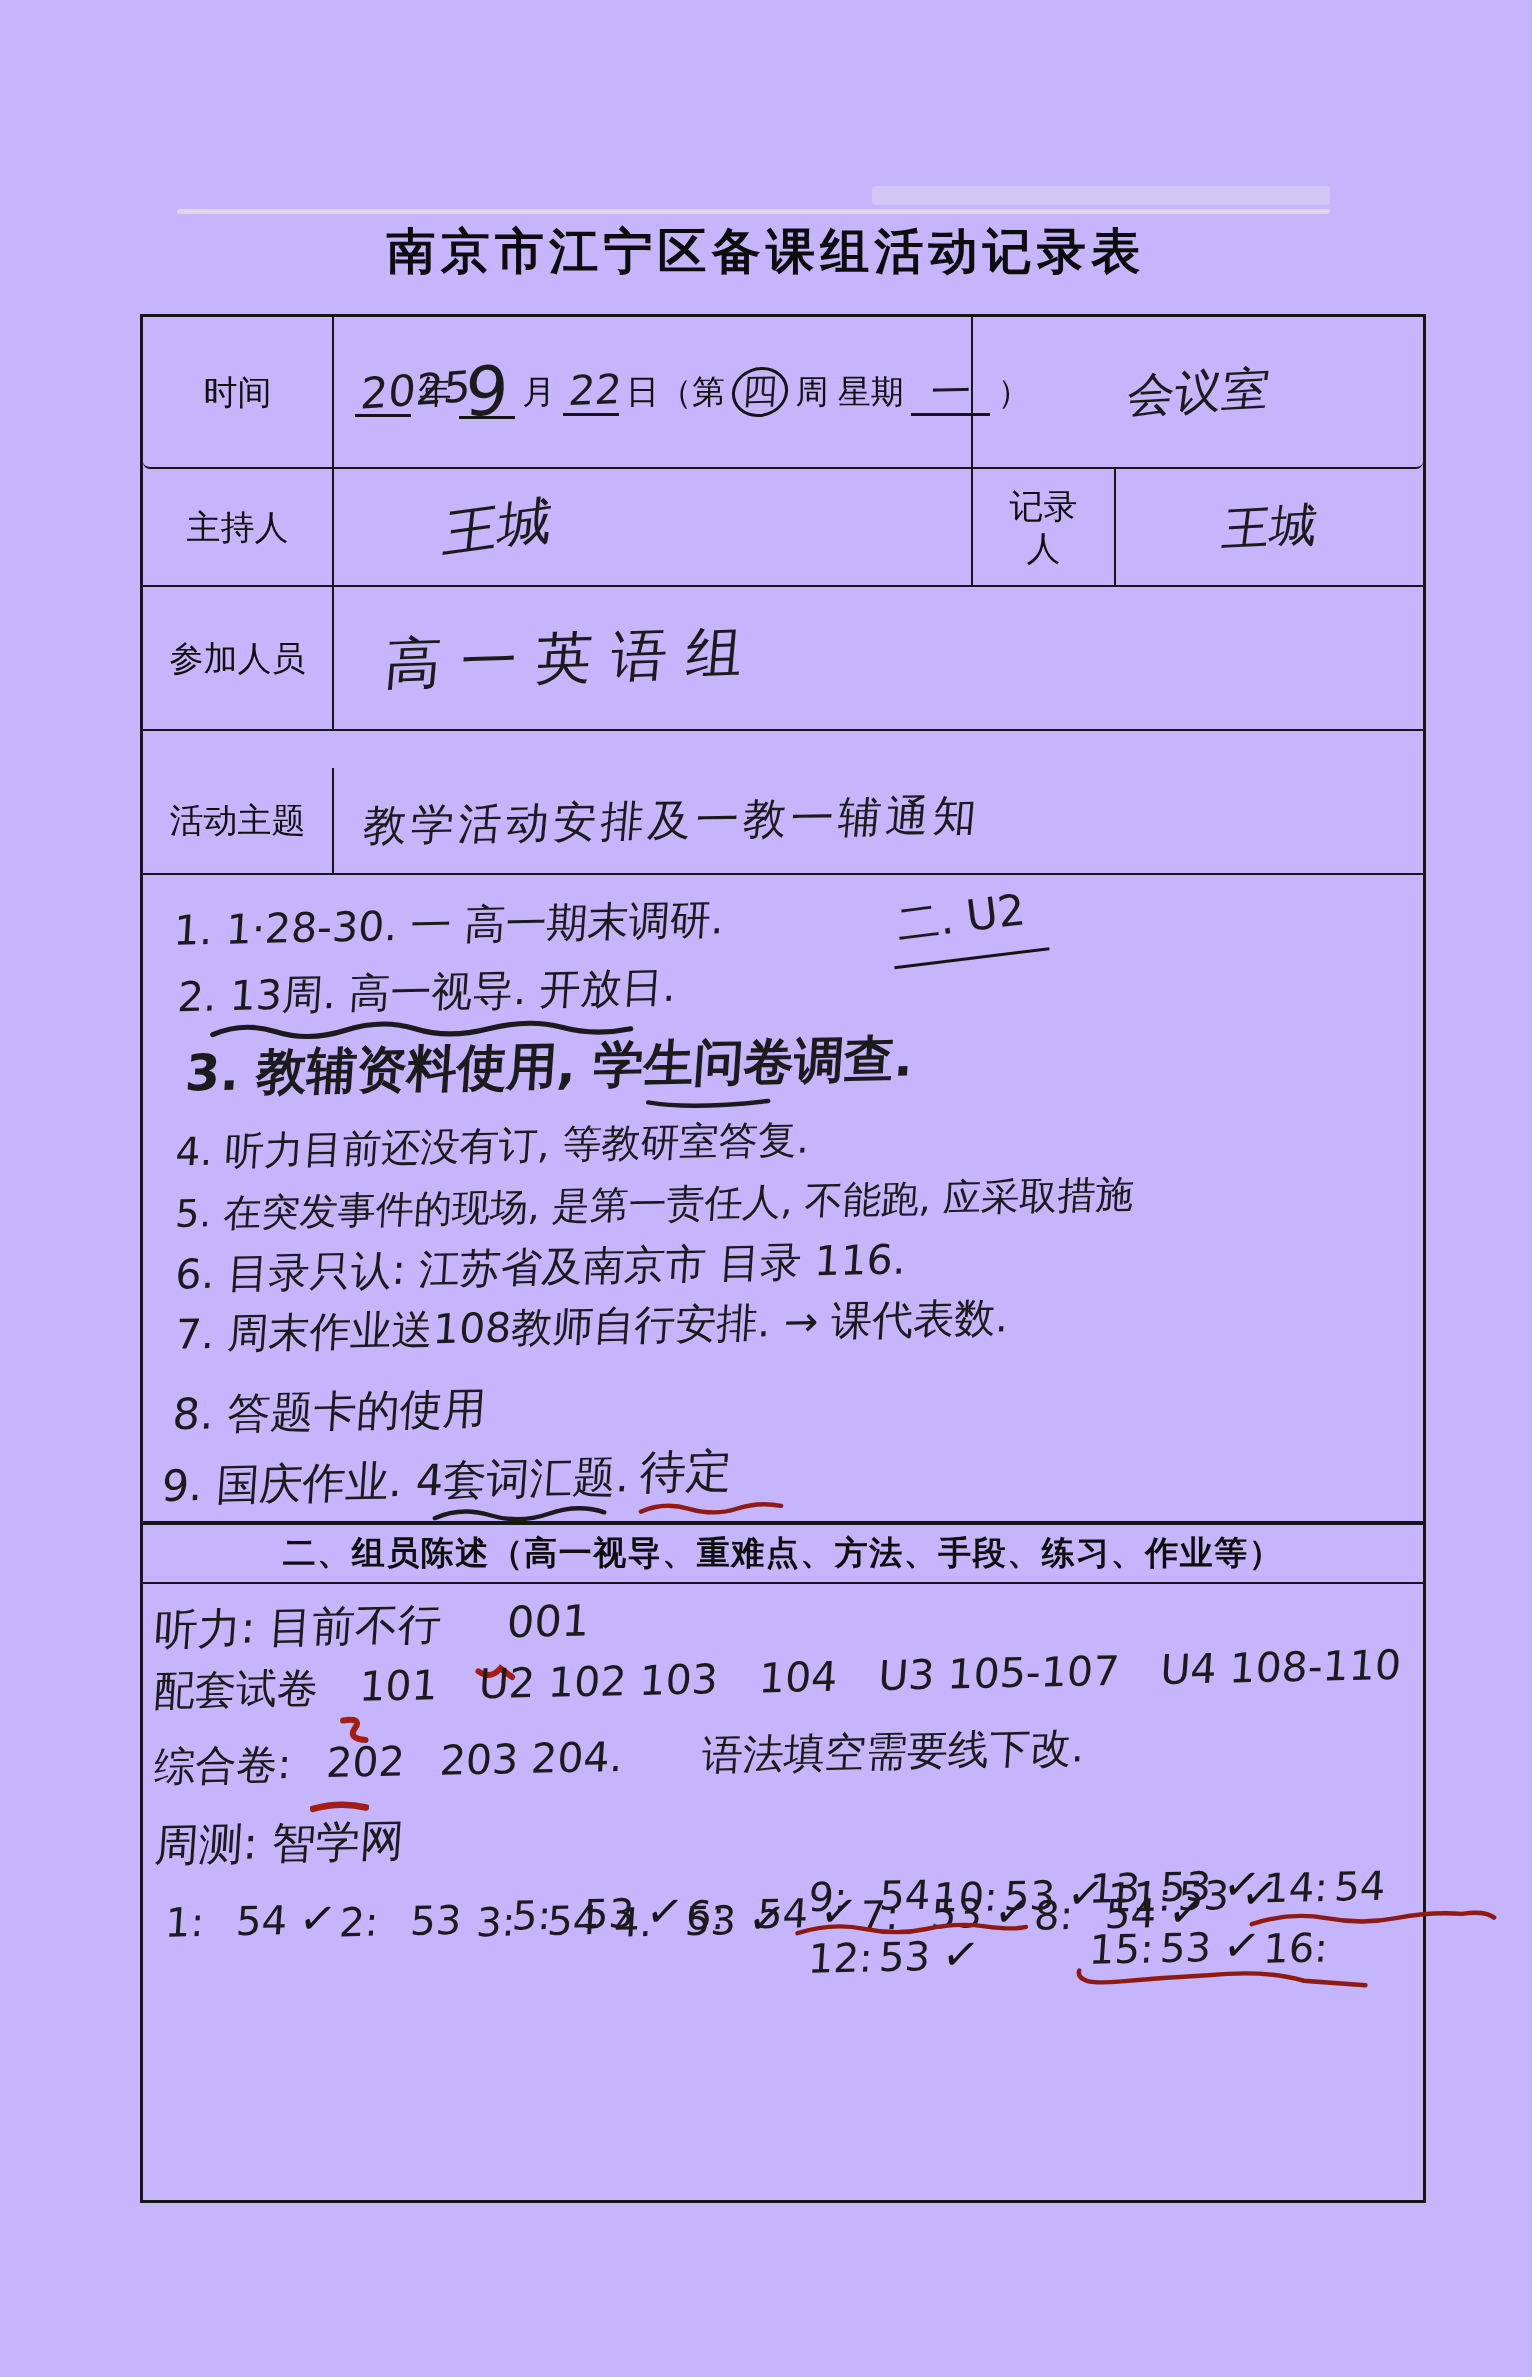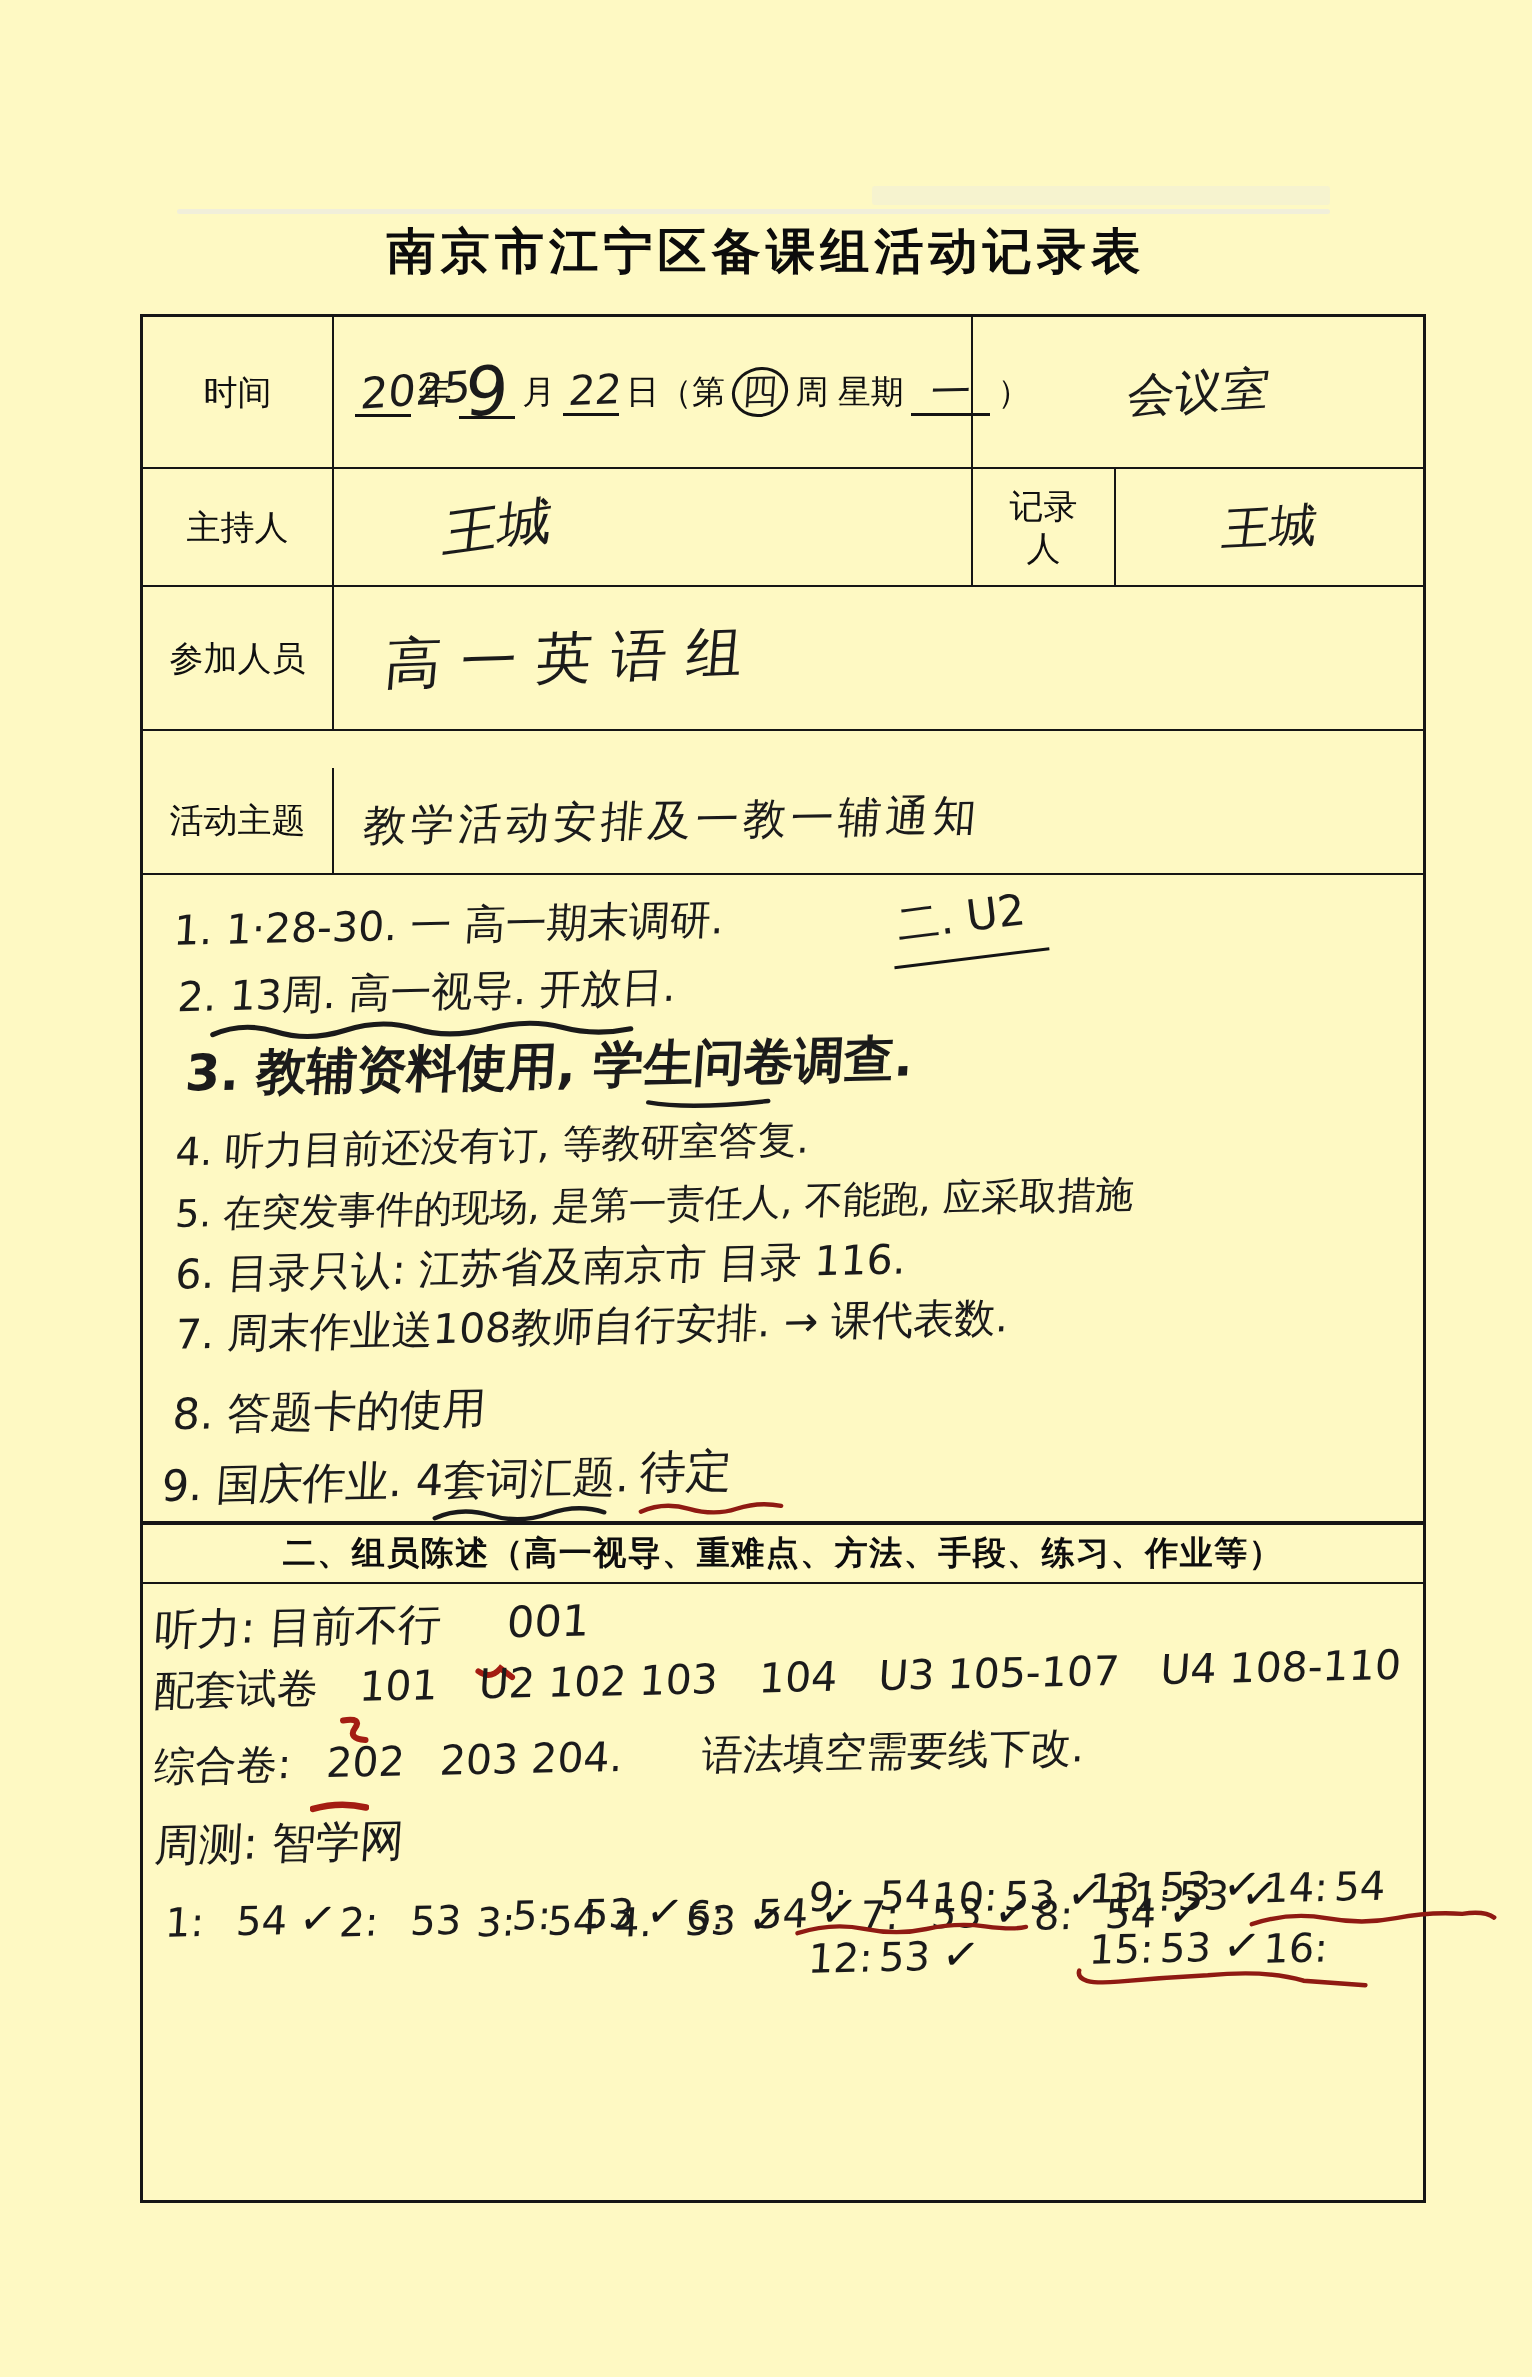--- a/index.html
+++ b/index.html
@@ -1,18 +1,18 @@
 <!DOCTYPE html>
 <html style="font-size:12px"><head>
 <meta charset="utf-8">
 <style>
   html,body{margin:0;padding:0;background:#ffffff;}
   .page{
     position:relative; width:1532px; height:2377px;
-    background:#fef9c3; overflow:hidden;
+    background:#c4b5fd; overflow:hidden;
     font-family:"Liberation Sans", sans-serif; color:#141414;
   }
   .artifact{position:absolute; background:#e9e9e6; opacity:.65; border-radius:3px;}
 
   .title{
     position:absolute; top:219px; left:0; width:100%;
     text-align:center; font-size:49px; font-weight:bold;
     letter-spacing:5.2px; color:#0c0c0c;
   }
 
@@ -22,21 +22,21 @@
     border:3px solid #161616; box-sizing:border-box;
     display:flex; flex-direction:column; background:transparent;
   }
   .row{display:flex; box-sizing:border-box; border-bottom:2.2px solid #161616;}
   .cell{box-sizing:border-box; border-right:2.2px solid #161616; position:relative;}
   .cell:last-child{border-right:none;}
   .lab{
     display:flex; align-items:center; justify-content:center;
     font-size:34px; color:#101010; text-align:center; line-height:1.25;
   }
-  .r1{height:152px;} .r2{height:118px;} .r3{height:144px;justify-content:space-between;} .r4{height:107px;margin-top:37px;}
+  .r1{height:152px;border-radius:7px;} .r2{height:118px;} .r3{height:144px;justify-content:space-between;} .r4{height:107px;margin-top:37px;}
   .c-lab1{width:191px;} .c-val1{width:639px;} .c-lab2{width:143px;} .c-val2{flex:1;}
   .c-lab3{width:191px;} .c-val3{flex:1;}
 
   .hdr{
     height:61px; display:flex; align-items:center; justify-content:center;
     font-size:33px; font-weight:bold; color:#0e0e0e; letter-spacing:1.5px;
     border-top:2.2px solid #161616; border-bottom:2.2px solid #161616; box-sizing:border-box;
   }
   .content{position:relative; box-sizing:border-box; border-bottom:2.2px solid #161616;}
   .content1{height:648px;}

